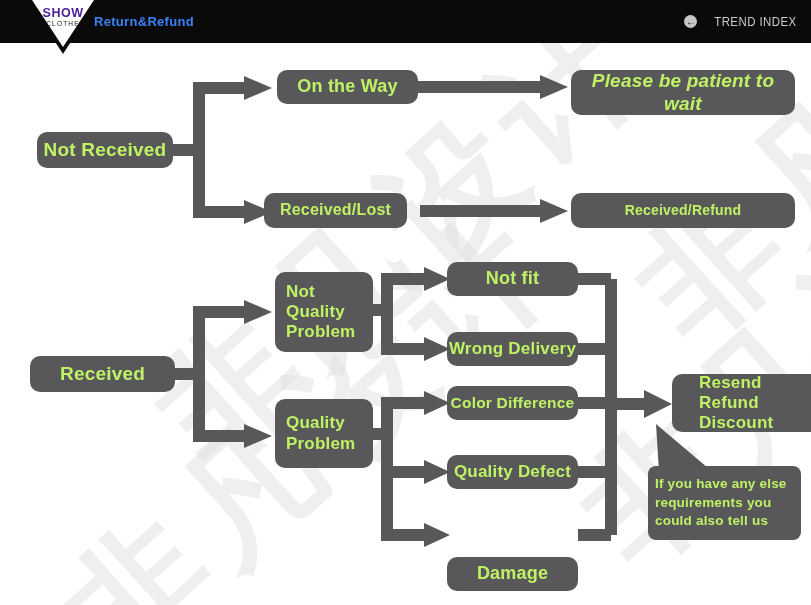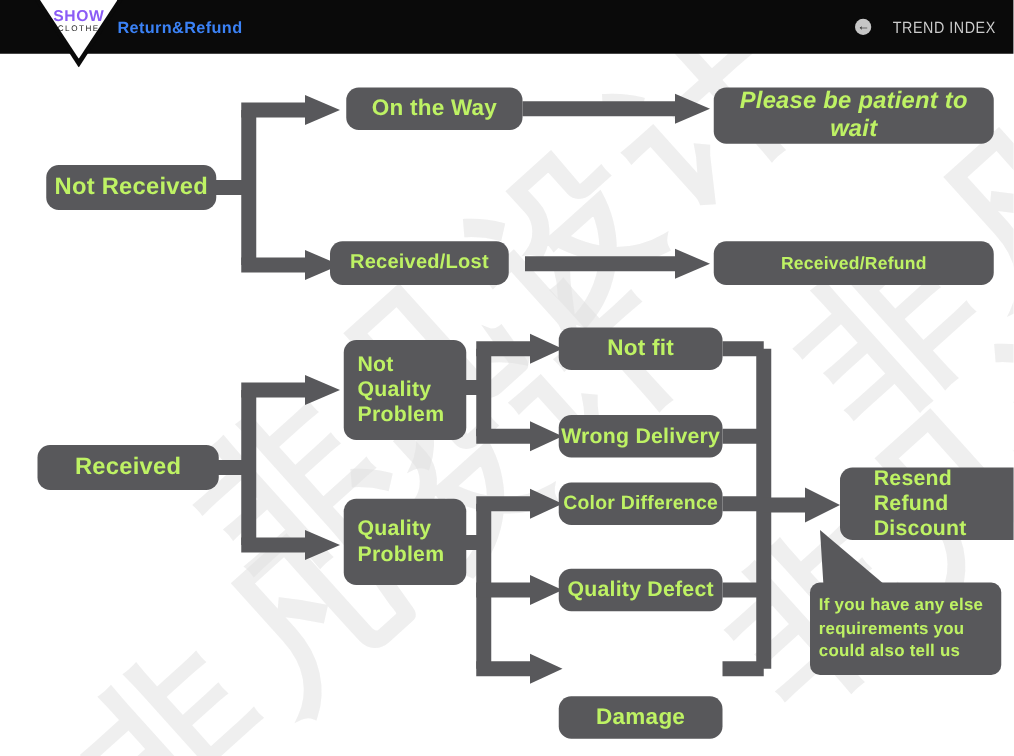--- a/index.html
+++ b/index.html
@@ -6,21 +6,21 @@
   .page{
     position:relative;width:811px;height:605px;background:#ffffff;
     overflow:hidden;font-family:"Liberation Sans","DejaVu Sans",sans-serif;
   }
   
   .header{position:absolute;left:0;top:0;width:811px;height:43px;background:#0a0a0a;z-index:3;}
   .logo-outer{position:absolute;left:28px;top:0;width:70px;height:54px;background:#0a0a0a;
     clip-path:polygon(0 0,100% 0,50% 100%);z-index:4;}
   .logo-inner{position:absolute;left:4px;top:0;width:62px;height:47px;background:#ffffff;
     clip-path:polygon(0 0,100% 0,50% 100%);display:flex;flex-direction:column;align-items:center;}
-  .logo-line1{margin-top:6px;font-size:12.5px;font-weight:bold;color:#8b5cf6;letter-spacing:0.5px;}
+  .logo-line1{margin-top:6px;font-size:12.5px;font-weight:bold;color:#4c1d95;letter-spacing:0.5px;}
   .logo-line2{font-size:6.5px;color:#1a1a1a;letter-spacing:1.2px;}
   .header-title{position:absolute;left:94px;top:0;height:43px;display:flex;align-items:center;
     color:#3b82f6;font-size:13px;font-weight:bold;letter-spacing:0.3px;z-index:4;}
   .trend{position:absolute;right:14px;top:0;height:43px;display:flex;align-items:center;gap:6px;z-index:4;}
   .trend-icon{width:13px;height:13px;border-radius:50%;background:#c6c6c6;color:#0a0a0a;
     font-size:10px;line-height:13px;text-align:center;font-weight:bold;}
   .trend-label{color:#cccccc;font-size:13px;letter-spacing:0.5px;transform:scaleX(0.88);transform-origin:right center;}
   
   .wm{position:absolute;z-index:0;color:#e2e2e2;opacity:0.55;font-weight:bold;font-size:135px;
     letter-spacing:14px;white-space:nowrap;transform:rotate(-42deg);transform-origin:left top;

